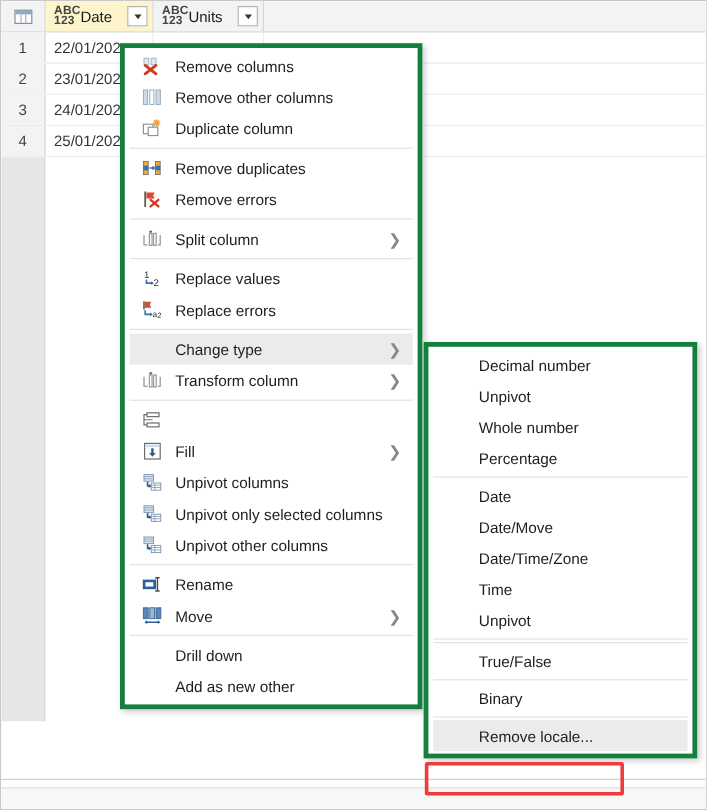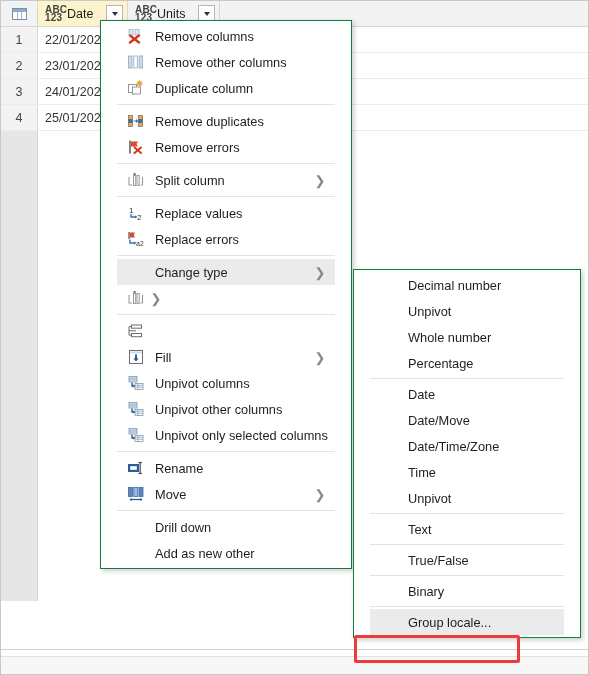--- a/index.html
+++ b/index.html
@@ -135,26 +135,27 @@
   }
   #statusbar .inner {
     position:absolute; left:0; top:6px; right:0; height: 18px; background:#f7f7f7;
     border-top:1px solid #e2e2e2;
   }
 
   
   .menu {
     position: absolute;
     background: #ffffff;
-    border: 1px solid #15803d;
+    border: 4px solid #15803d;
     box-shadow: 2px 2px 5px rgba(0,0,0,0.20);
-    padding: 2px 16px;
+    padding: 2px 4px;
     font-size: 12.8px;
     color: #1e1e1e;
     z-index: 50;
+    margin-top: 16px;
   }
   #context-menu { left: 99px; top: 19px; width: 252px; }
   #submenu { left: 352px; top: 268px; width: 228px; }
 
   .mi {
     position: relative;
     display: flex;
     align-items: center;
     height: 26px;
     padding: 0 8px 0 6px;
@@ -402,20 +403,21 @@
       <span class="mi-icon">
         <svg class="ic" viewBox="0 0 18 16">
           <path d="M2 5 L2 13 L5 13" fill="none" stroke="#9a9a9a" stroke-width="1.1"></path>
           <rect x="6.5" y="3.5" width="2.2" height="10" fill="none" stroke="#9a9a9a" stroke-width="1"></rect>
           <rect x="10" y="3.5" width="2.2" height="10" fill="none" stroke="#9a9a9a" stroke-width="1"></rect>
           <path d="M13.5 13 L15.5 13 L15.5 5" fill="none" stroke="#9a9a9a" stroke-width="1.1"></path>
           <path d="M7.6 1 L7.6 3" stroke="#3e6fa8" stroke-width="1.2"></path>
           <path d="M6.4 2 L8.8 2" stroke="#3e6fa8" stroke-width="1.2"></path>
         </svg>
       </span>
+      <span class="mi-label">Transform column</span>
       <span class="mi-arrow">❯</span>
     </div>
 
     <div class="sep"></div>
 
     <div class="mi">
       <span class="mi-icon">
         <svg class="ic" viewBox="0 0 18 16">
           <rect x="4.5" y="2" width="10" height="3.2" fill="none" stroke="#6d6d6d" stroke-width="1"></rect>
           <rect x="4.5" y="10.5" width="10" height="3.2" fill="none" stroke="#6d6d6d" stroke-width="1"></rect>
@@ -464,39 +466,39 @@
           <line x1="2" y1="3.2" x2="10" y2="3.2" stroke="#7f98b0" stroke-width="0.7"></line>
           <line x1="2" y1="5" x2="10" y2="5" stroke="#7f98b0" stroke-width="0.7"></line>
           <rect x="8" y="8.5" width="8" height="6" fill="#ffffff" stroke="#7f98b0" stroke-width="0.8"></rect>
           <line x1="8" y1="10.3" x2="16" y2="10.3" stroke="#7f98b0" stroke-width="0.7"></line>
           <line x1="8" y1="12.3" x2="16" y2="12.3" stroke="#7f98b0" stroke-width="0.7"></line>
           <line x1="11" y1="8.5" x2="11" y2="14.5" stroke="#7f98b0" stroke-width="0.7"></line>
           <path d="M5 7.5 L5 11 L7.5 11" fill="none" stroke="#2b5f99" stroke-width="1.4"></path>
           <path d="M6 9.4 L8.2 11 L6 12.6" fill="#2b5f99"></path>
         </svg>
       </span>
-      <span class="mi-label">Unpivot other columns</span>
+      <span class="mi-label">Unpivot only selected columns</span>
       <span class="mi-arrow"></span>
     </div>
 
     <div class="mi">
       <span class="mi-icon">
         <svg class="ic" viewBox="0 0 18 16">
           <rect x="2" y="1.5" width="8" height="5.5" fill="#dfe8f2" stroke="#7f98b0" stroke-width="0.8"></rect>
           <line x1="2" y1="3.2" x2="10" y2="3.2" stroke="#7f98b0" stroke-width="0.7"></line>
           <line x1="2" y1="5" x2="10" y2="5" stroke="#7f98b0" stroke-width="0.7"></line>
           <rect x="8" y="8.5" width="8" height="6" fill="#ffffff" stroke="#7f98b0" stroke-width="0.8"></rect>
           <line x1="8" y1="10.3" x2="16" y2="10.3" stroke="#7f98b0" stroke-width="0.7"></line>
           <line x1="8" y1="12.3" x2="16" y2="12.3" stroke="#7f98b0" stroke-width="0.7"></line>
           <line x1="11" y1="8.5" x2="11" y2="14.5" stroke="#7f98b0" stroke-width="0.7"></line>
           <path d="M5 7.5 L5 11 L7.5 11" fill="none" stroke="#2b5f99" stroke-width="1.4"></path>
           <path d="M6 9.4 L8.2 11 L6 12.6" fill="#2b5f99"></path>
         </svg>
       </span>
-      <span class="mi-label">Unpivot only selected columns</span>
+      <span class="mi-label">Unpivot other columns</span>
       <span class="mi-arrow"></span>
     </div>
 
     <div class="sep"></div>
 
     <div class="mi">
       <span class="mi-icon">
         <svg class="ic" viewBox="0 0 18 16">
           <rect x="1.5" y="4.5" width="10" height="7" fill="#2b5f99" stroke="#2b5f99" stroke-width="1"></rect>
           <rect x="3.2" y="6.2" width="6.6" height="3.6" fill="#ffffff"></rect>
@@ -567,38 +569,35 @@
     </div>
     <div class="mi">
       <span class="mi-label">Time</span>
     </div>
     <div class="mi">
       <span class="mi-label">Unpivot</span>
     </div>
 
     <div class="sep"></div>
 
-    <div class="mi">
-      <span class="mi-label">Text</span>
-    </div>
 
     <div class="sep"></div>
 
     <div class="mi">
       <span class="mi-label">True/False</span>
     </div>
 
     <div class="sep"></div>
 
     <div class="mi">
       <span class="mi-label">Binary</span>
     </div>
 
     <div class="sep"></div>
 
     <div class="mi hl">
-      <span class="mi-label">Group locale...</span>
+      <span class="mi-label">Remove locale...</span>
     </div>
   </div>
 
   <div id="locale-highlight" style="border-color: rgb(239, 59, 59);"></div>
 
 </div>
 
 </body></html>

